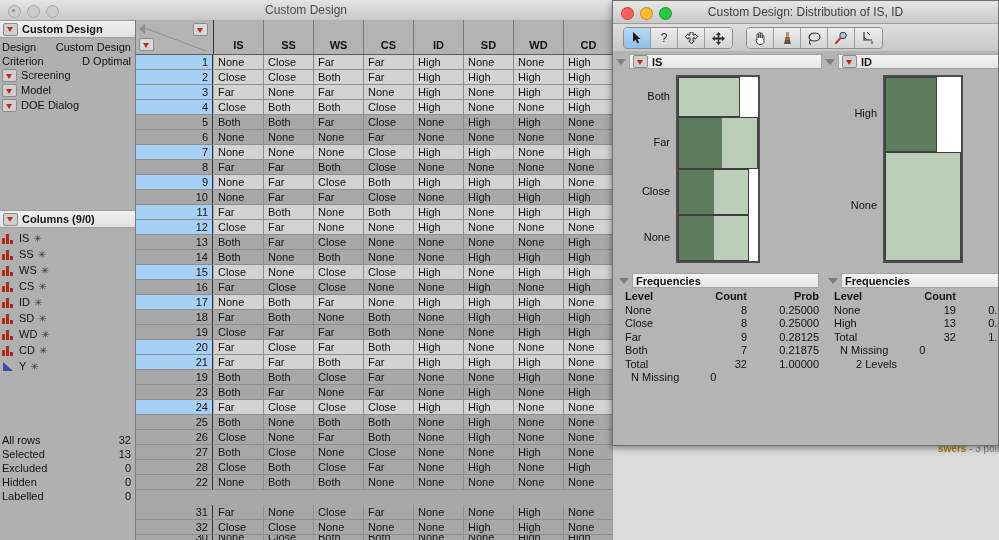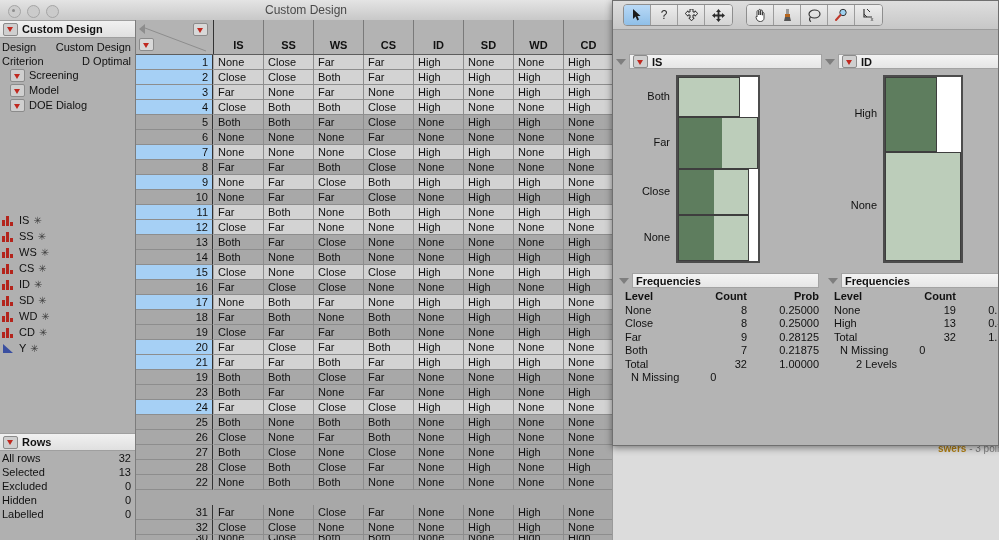--- a/index.html
+++ b/index.html
@@ -74,21 +74,21 @@
   }
   .redtri::after{
     content:"";position:absolute;left:3px;top:3.5px;
     border-left:3.5px solid transparent;border-right:3.5px solid transparent;
     border-top:5px solid #c0281f;
   }
   .sec-row{
     display:flex;justify-content:space-between;padding:0 4px 0 2px;
     font-size:11px;color:#111;line-height:14px;
   }
-  .sub-hd{display:flex;align-items:center;padding-left:10px;font-size:11px;color:#111;line-height:15px;}
+  .sub-hd{display:flex;align-items:center;padding-left:2px;font-size:11px;color:#111;line-height:15px;}
   .cols-list{padding:2px 0 0 2px;}
   .col-item{display:flex;align-items:center;height:16px;font-size:11px;color:#111;}
   .ico-bar{
     width:13px;height:11px;margin-right:4px;position:relative;flex:0 0 auto;
   }
   .ico-bar i{position:absolute;bottom:0;background:#b4241c;width:3px;}
   .ico-bar i:nth-child(1){left:0;height:6px;}
   .ico-bar i:nth-child(2){left:4px;height:10px;}
   .ico-bar i:nth-child(3){left:8px;height:4px;}
   .ico-tri{
@@ -283,20 +283,24 @@
           <span class="redtri"></span>
           <span>Model</span>
         </div>
         <div class="sub-hd">
           <span class="redtri"></span>
           <span>DOE Dialog</span>
         </div>
       </div>
 
       <div style="position:absolute;left:0;top:190px;width:135px;">
+        <div class="panel-hd">
+          <span class="redtri"></span>
+          <span>Columns (9/0)</span>
+        </div>
         <div class="cols-list" id="colslist">
             <div class="col-item">
               <span class="ico-bar">
                 <i></i>
                 <i></i>
                 <i></i>
               </span>
               <span>IS</span>
               <span class="star">✳</span>
             </div>
@@ -365,24 +369,20 @@
             </div>
             <div class="col-item">
               <span class="ico-tri"></span>
               <span>Y</span>
               <span class="star">✳</span>
             </div>
           </div>
       </div>
 
       <div style="position:absolute;left:0;top:413px;width:135px;">
-        <div class="panel-hd">
-          <span class="redtri"></span>
-          <span>Rows</span>
-        </div>
         <div class="rows-table" id="rowsstats">
             <div class="rows-row">
               <span>All rows</span>
               <span>32</span>
             </div>
             <div class="rows-row">
               <span>Selected</span>
               <span>13</span>
             </div>
             <div class="rows-row">
@@ -771,20 +771,28 @@
             <div class="cell" style="left: 278px; width: 50px;">None</div>
             <div class="cell" style="left: 328px; width: 50px;">High</div>
             <div class="cell" style="left: 378px; width: 50px;">High</div>
             <div class="cell" style="left: 428px; width: 50px;">None</div>
           </div>
         </div>
     </div>
   </div>
 
   <div class="distwin">
+    <div class="dtitle">
+      <div class="macdots">
+        <div class="md r"></div>
+        <div class="md y"></div>
+        <div class="md g"></div>
+      </div>
+      <div class="t">Custom Design: Distribution of IS, ID</div>
+    </div>
 
     <div class="dtoolbar">
       <div class="tgroup">
         <div class="tbtn on">
           <svg width="12" height="14" viewBox="0 0 12 14">
               <path d="M2 1 L2 11 L4.6 8.6 L6.3 12.4 L8 11.6 L6.4 8 L9.6 8 Z" fill="#1b1b1b"></path>
             </svg>
         </div>
         <div class="tbtn">?</div>
         <div class="tbtn">

